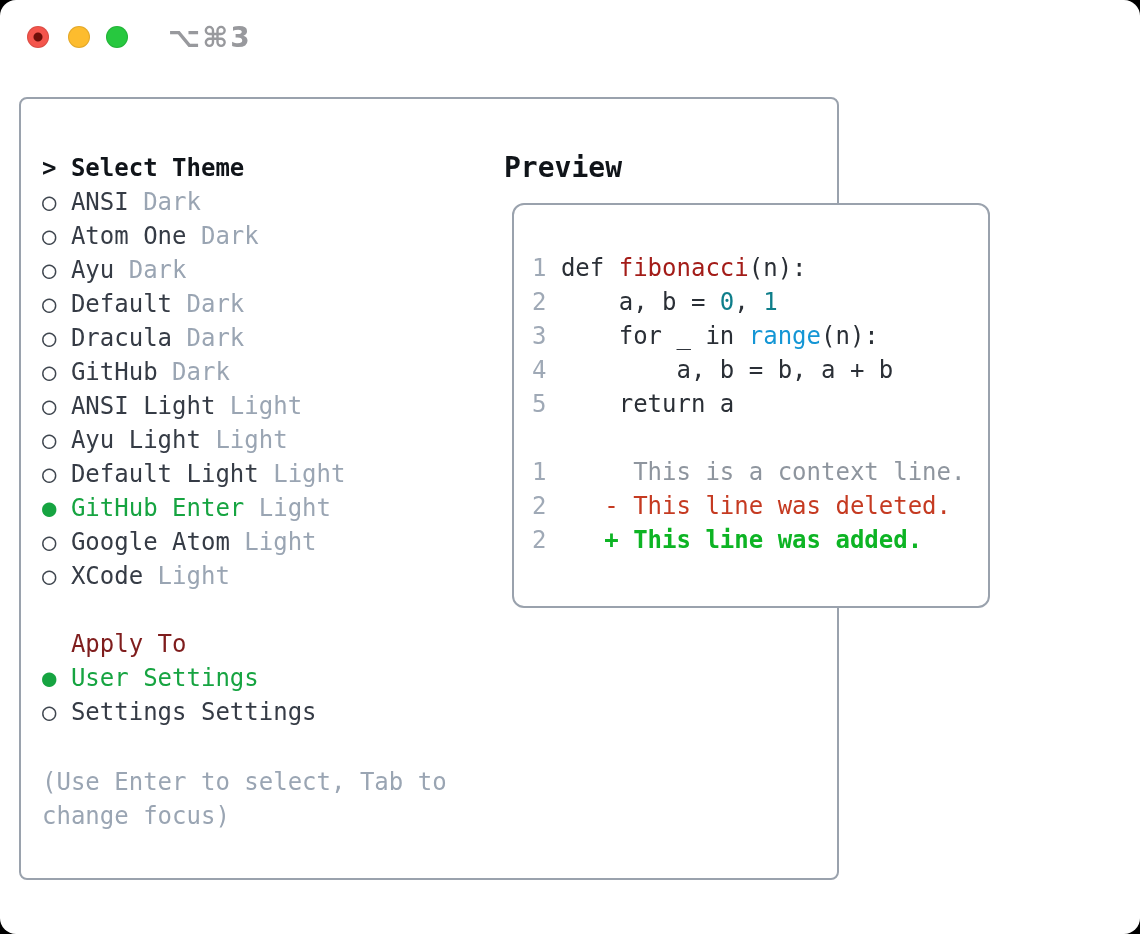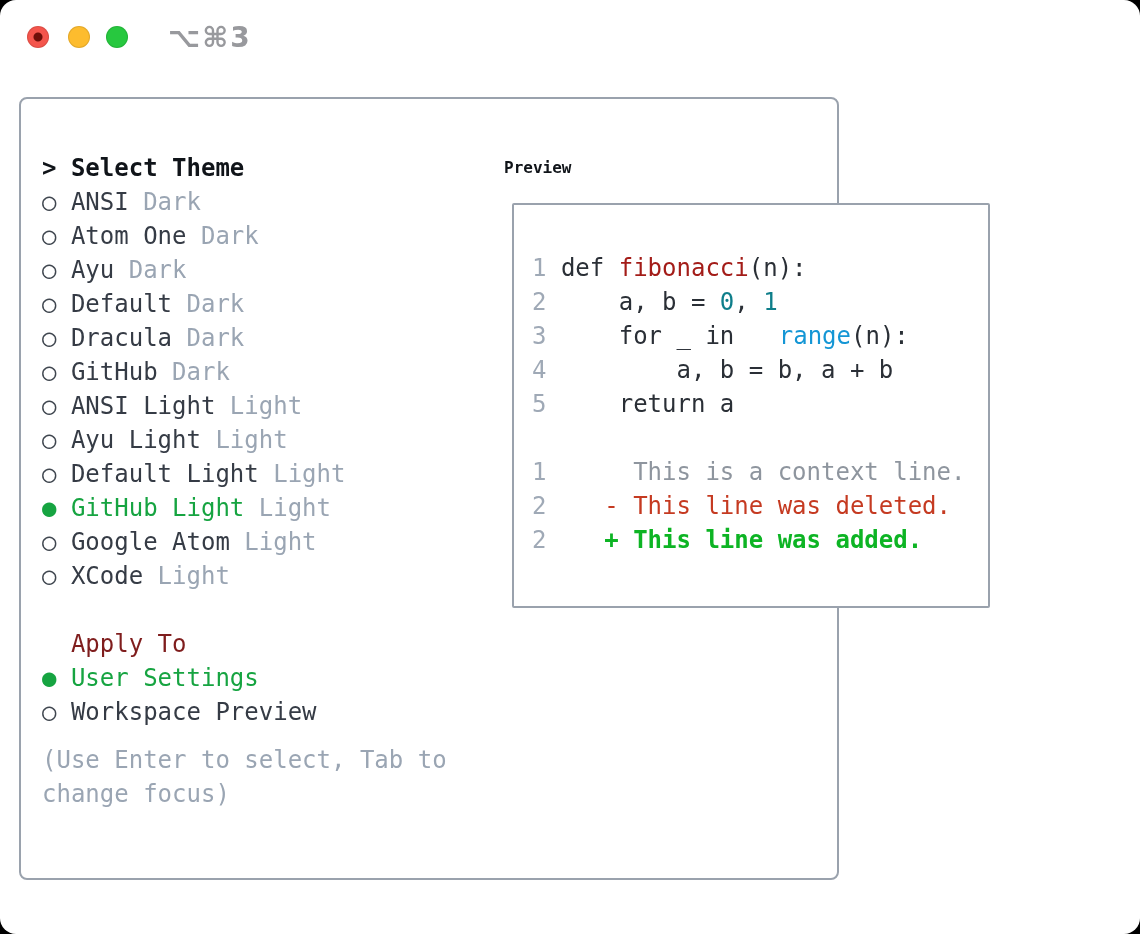--- a/index.html
+++ b/index.html
@@ -18,34 +18,34 @@
   .panel{position:absolute;left:19px;top:97px;width:820px;height:783px;border:2px solid var(--panel-border,#9aa2ad);border-radius:8px;box-sizing:border-box;background:#fff;padding-left:44px;}
 
   .row{white-space:pre;font-size:24px;line-height:34px;color:var(--item-fg,#353b45);}
   .marker{display:inline-block;width:2ch;color:var(--circle-fg,#3f464f);}
   .marker.sel{color:var(--selected-green,#16a441);}
   .marker.prompt{color:#101419;font-weight:700;}
   .menu-title,.preview-title{font-weight:700;color:#101419;}
   .apply-title{color:#7f1d1d;}
   .label.green{color:var(--selected-green,#16a441);}
   .muted{color:var(--muted,#9aa5b3);}
-  .hint{margin-top:14px;font-size:24px;line-height:34px;color:var(--muted,#9aa5b3);white-space:pre;}
+  .hint{margin-top:36px;font-size:24px;line-height:34px;color:var(--muted,#9aa5b3);white-space:pre;}
   .apply-section{margin-top:34px;}
 
   .left-col{position:absolute;left:21px;top:52px;}
 
-  .preview-title{position:absolute;left:483px;top:52px;font-size:16px;line-height:34px;}
-  .preview-box{position:absolute;left:491px;top:104px;width:478px;height:405px;border:2px solid var(--panel-border,#9aa2ad);border-radius:2px;box-sizing:border-box;padding:46px 0 0 18px;overflow:hidden;background:#fff;}
+  .preview-title{position:absolute;left:483px;top:52px;font-size:28px;line-height:34px;}
+  .preview-box{position:absolute;left:491px;top:104px;width:478px;height:405px;border:2px solid var(--panel-border,#9aa2ad);border-radius:12px;box-sizing:border-box;padding:46px 0 0 18px;overflow:hidden;background:#fff;}
 
   .cl{white-space:pre;font-size:24px;line-height:34px;color:var(--code-fg,#2a2f36);}
   .ln{display:inline-block;width:2ch;color:var(--line-number-gray,#9fa9b6);}
   .seg.fg{color:var(--code-fg,#2a2f36);}
   .seg.fn{color:var(--function-red,#a31c18);}
   .seg.num{color:var(--number-teal,#0e7e8a);}
-  .seg.builtin{color:var(--builtin-blue,#1496d5);margin-left:30px;}
+  .seg.builtin{color:var(--builtin-blue,#1496d5);}
   .seg.ctx{color:var(--context-gray,#8e959e);text-align:center;}
   .seg.del{color:var(--deleted-red,#c53a21);}
   .seg.add{color:var(--added-green,#0db424);font-weight:bold;}
 </style>
 </head>
 <body>
 
 <div class="window">
   <div class="titlebar">
     <span class="tl red"></span>
@@ -61,30 +61,30 @@
       <div id="theme-list">
           <div class="row"><span class="marker">○</span><span class="label">ANSI</span><span class="muted"> Dark</span></div>
           <div class="row"><span class="marker">○</span><span class="label">Atom One</span><span class="muted"> Dark</span></div>
           <div class="row"><span class="marker">○</span><span class="label">Ayu</span><span class="muted"> Dark</span></div>
           <div class="row"><span class="marker">○</span><span class="label">Default</span><span class="muted"> Dark</span></div>
           <div class="row"><span class="marker">○</span><span class="label">Dracula</span><span class="muted"> Dark</span></div>
           <div class="row"><span class="marker">○</span><span class="label">GitHub</span><span class="muted"> Dark</span></div>
           <div class="row"><span class="marker">○</span><span class="label">ANSI Light</span><span class="muted"> Light</span></div>
           <div class="row"><span class="marker">○</span><span class="label">Ayu Light</span><span class="muted"> Light</span></div>
           <div class="row"><span class="marker">○</span><span class="label">Default Light</span><span class="muted"> Light</span></div>
-          <div class="row"><span class="marker sel">●</span><span class="label green">GitHub Light</span><span class="muted"> Light</span></div>
+          <div class="row"><span class="marker sel">●</span><span class="label green">GitHub Enter</span><span class="muted"> Light</span></div>
           <div class="row"><span class="marker">○</span><span class="label">Google Atom</span><span class="muted"> Light</span></div>
           <div class="row"><span class="marker">○</span><span class="label">XCode</span><span class="muted"> Light</span></div>
         </div>
 
       <div class="apply-section">
         <div class="row"><span class="marker"> </span><span class="apply-title">Apply To</span></div>
         <div id="apply-list">
             <div class="row"><span class="marker sel">●</span><span class="label green">User Settings</span></div>
-            <div class="row"><span class="marker">○</span><span class="label">Workspace Preview</span></div>
+            <div class="row"><span class="marker">○</span><span class="label">Settings Settings</span></div>
           </div>
       </div>
 
       <div id="hint" class="hint"><div>(Use Enter to select, Tab to</div><div>change focus)</div></div>
     </div>
 
     <div class="preview-title">Preview</div>
     <div class="preview-box">
       <div id="code">
           <div class="cl"><span class="ln">1</span><span class="seg fg">def </span><span class="seg fn">fibonacci</span><span class="seg fg">(n):</span></div>

